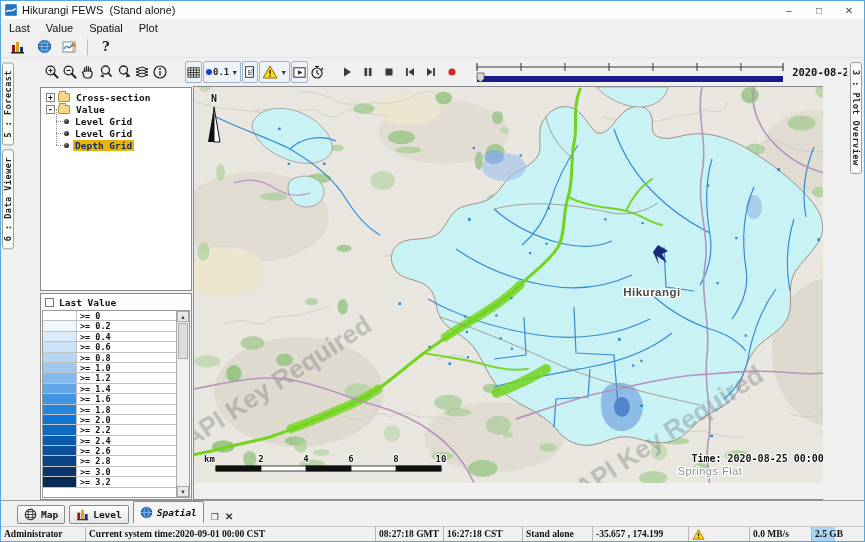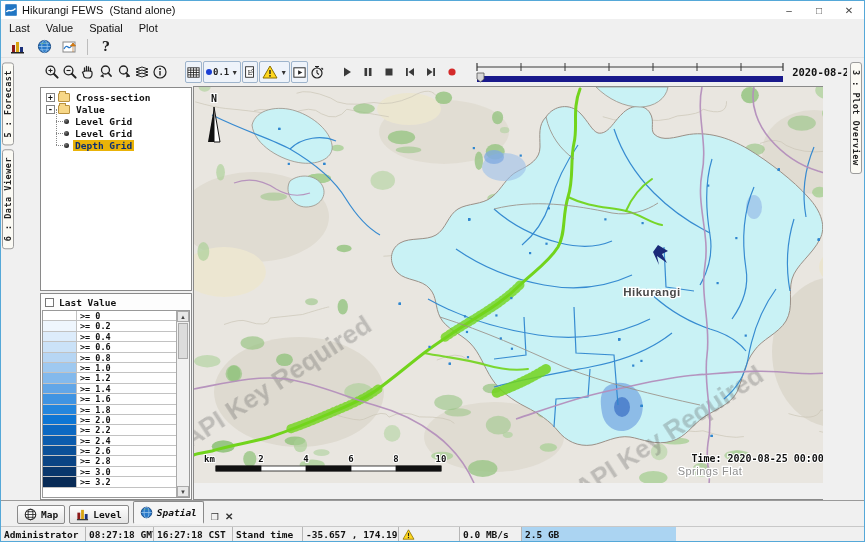--- a/index.html
+++ b/index.html
@@ -79,21 +79,21 @@
   .btab.active{height:23px;background:#f5f5f5;border-bottom-color:#f5f5f5;font-style:italic;}
   .btab .bicon{margin-right:4px;display:flex;}
   .dockctl{font-size:10px;color:#333;margin:0 3px 4px 3px;}
   .dockctl.sq{font-size:9px;}
   
   .logsrow{height:20px;flex:0 0 20px;background:#f0f0f0;display:flex;align-items:center;padding-left:24px;}
   .logs-btn{height:15px;border:1px solid #8a8a8a;border-radius:2px;background:linear-gradient(#fefefe,#e4e4e4);
     font:700 9px "DejaVu Sans Mono",monospace;color:#111;display:flex;align-items:center;padding:0 6px;}
   
   .statusbar{height:15px;flex:0 0 15px;background:#f0f0f0;border-top:1px solid #c8c8c8;display:flex;font:600 9.5px "DejaVu Sans Mono",monospace;color:#111;}
-  .scell{border-left:1px solid #b6b6b6;display:flex;align-items:center;padding-left:3px;white-space:nowrap;overflow:hidden;}
+  .scell{border-left:1px solid #b6b6b6;display:flex;align-items:center;padding-left:3px;white-space:nowrap;overflow:hidden;font-family:Liberation Serif, serif;}
   .scell:first-child{border-left:none;}
   .scell.mem{position:relative;}
   .memfill{position:absolute;inset:0;width:45%;background:#abd4f2;}
   .memtext{position:relative;}
 </style>
 </head>
 <body>
 
 <div class="window">
 
@@ -702,23 +702,24 @@
         </span>
         <span>Spatial</span>
       </div>
       <span class="dockctl sq">❒</span>
       <span class="dockctl" style="font-weight: bold;">✕</span>
     </div>
 
 
   <div class="statusbar" id="statusbar">
       <div class="scell" style="flex: 0 0 84px;">Administrator</div>
+      <div class="scell" style="flex: 0 0 290px;">Current system time:2020-09-01 00:00 CST</div>
       <div class="scell" style="flex: 0 0 68px;">08:27:18 GMT</div>
       <div class="scell" style="flex: 0 0 79px;">16:27:18 CST</div>
-      <div class="scell" style="flex: 0 0 70px;">Stand time</div>
+      <div class="scell" style="flex: 0 0 70px;">Stand alone</div>
       <div class="scell" style="flex: 0 0 96px;">-35.657 , 174.199</div>
       <div class="scell" style="flex: 0 0 61px;">
         <svg viewBox="0 0 16 14" width="13" height="11">
           <path d="M8,1 L15,13 L1,13 Z" fill="#ffd71e" stroke="#8a7000"></path>
           <rect x="7.3" y="5" width="1.4" height="4" fill="#222"></rect>
           <circle cx="8" cy="10.8" r="0.9" fill="#222"></circle>
         </svg>
       </div>
       <div class="scell" style="flex: 0 0 62px; text-align: right;">0.0 MB/s</div>
       <div class="scell mem" style="flex: 1 1 auto;">

